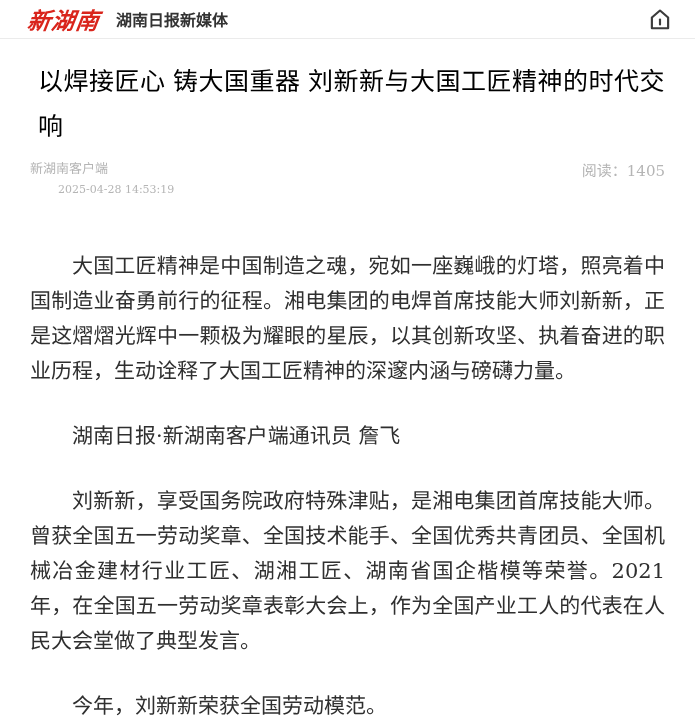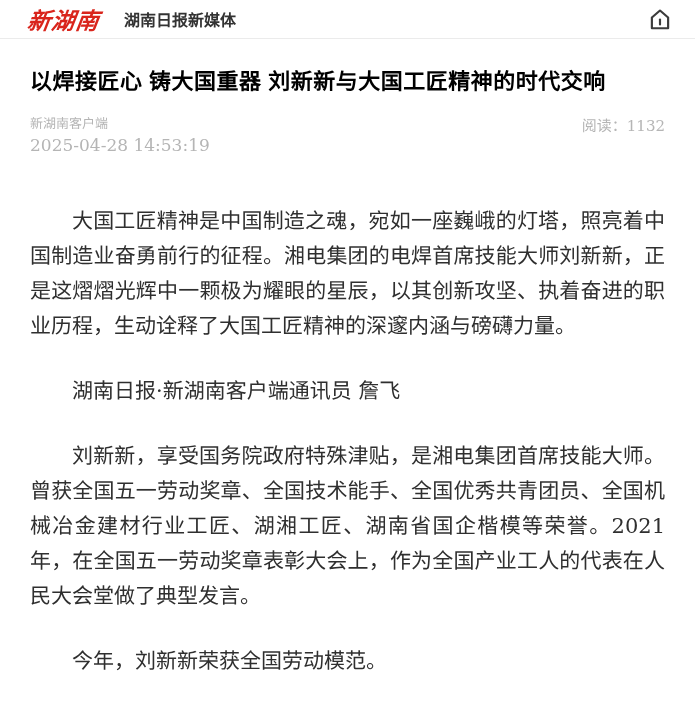--- a/index.html
+++ b/index.html
@@ -36,62 +36,63 @@
     font-size: 23px;
     font-weight: 700;
     font-style: italic;
     font-family: "DejaVu Serif", "Liberation Serif", serif;
     display: inline-block;
     transform: skewX(-8deg);
     letter-spacing: 1px;
     white-space: nowrap;
   }
   .brand-name {
-    margin-left: 24px;
+    margin-left: 16px;
     font-size: 16px;
     font-weight: 600;
     color: #333333;
     font-family: "DejaVu Serif", "Liberation Serif", serif;
     white-space: nowrap;
   }
   .home-btn {
     background: none;
     border: none;
     padding: 2px;
     margin-right: 4px;
     cursor: pointer;
     line-height: 0;
   }
 
   
   .content {
     padding: 0 30px;
   }
   .article-title {
-    margin: 20px 0 10px 0;
-    font-size: 22px;
+    margin: 20px 0 10px 8px;
+    font-size: 25px;
     line-height: 45px;
-    font-weight: 700;
+    font-weight: 400;
     color: #000000;
     letter-spacing: 0.5px;
     font-family: "Liberation Sans", "DejaVu Sans", sans-serif;
   }
   .meta {
     display: flex;
     justify-content: space-between;
     color: #b5b5b5;
     font-family: "DejaVu Serif", "Liberation Serif", serif;
   }
   .meta-source {
     font-size: 13px;
     line-height: 20px;
   }
   .meta-date {
-    font-size: 17px;
+    font-size: 11px;
     line-height: 22px;
+    margin-left: 28px;
   }
   .read-count {
     font-size: 15px;
     white-space: nowrap;
   }
 
   .article-body {
     margin-top: 48px;
   }
   .article-body p {
@@ -124,21 +125,21 @@
 
   <main class="content">
 
     <h1 class="article-title">以焊接匠心 铸大国重器 刘新新与大国工匠精神的时代交响</h1>
 
     <div class="meta">
       <div class="meta-left">
         <div class="meta-source">新湖南客户端</div>
         <div class="meta-date">2025-04-28 14:53:19</div>
       </div>
-      <div class="read-count">阅读：1132</div>
+      <div class="read-count">阅读：1405</div>
     </div>
 
     <article class="article-body">
       <p>大国工匠精神是中国制造之魂，宛如一座巍峨的灯塔，照亮着中国制造业奋勇前行的征程。湘电集团的电焊首席技能大师刘新新，正是这熠熠光辉中一颗极为耀眼的星辰，以其创新攻坚、执着奋进的职业历程，生动诠释了大国工匠精神的深邃内涵与磅礴力量。</p>
       <p>湖南日报·新湖南客户端通讯员 詹飞</p>
       <p>刘新新，享受国务院政府特殊津贴，是湘电集团首席技能大师。曾获全国五一劳动奖章、全国技术能手、全国优秀共青团员、全国机械冶金建材行业工匠、湖湘工匠、湖南省国企楷模等荣誉。2021年，在全国五一劳动奖章表彰大会上，作为全国产业工人的代表在人民大会堂做了典型发言。</p>
       <p>今年，刘新新荣获全国劳动模范。</p>
     </article>
 
   </main>

